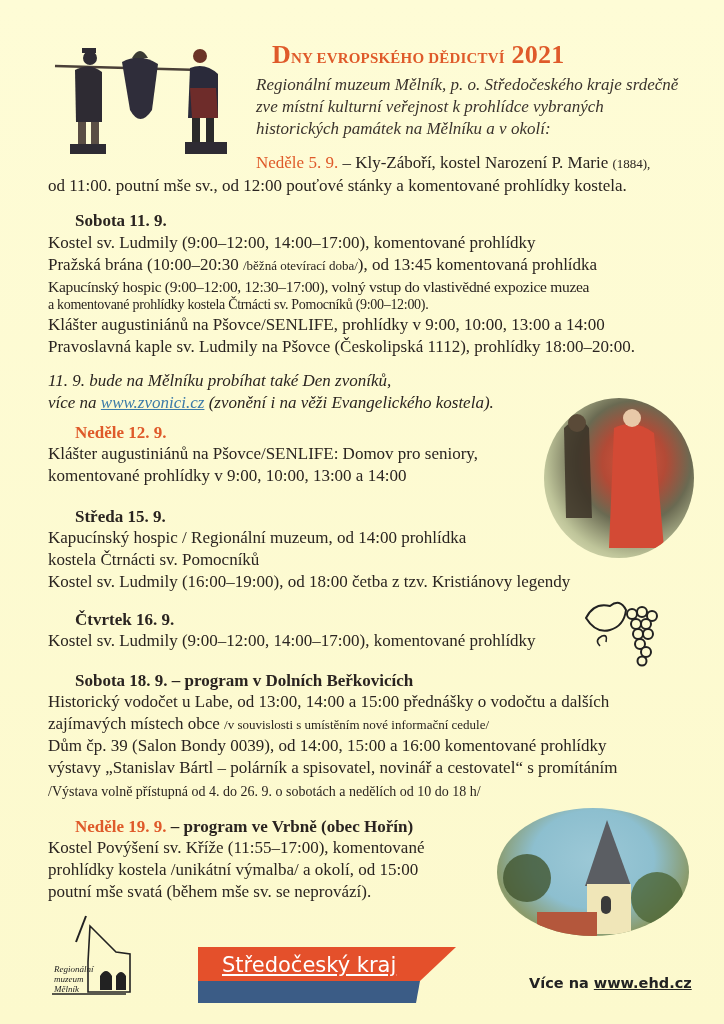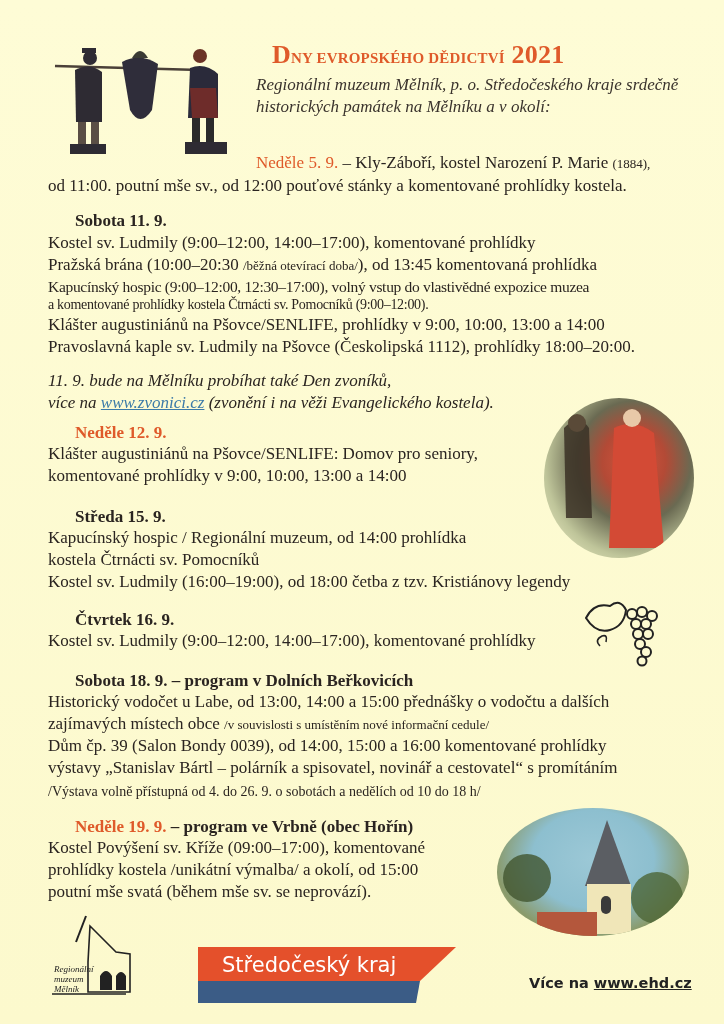--- a/index.html
+++ b/index.html
@@ -24,21 +24,21 @@
   .line { font-size: 17px; line-height: 22.5px; white-space: nowrap; }
   .small { font-size: 13px; }
   .red { color: #df5a2a; font-weight: bold; }
   .head { font-weight: bold; font-size: 17px; line-height: 22px; margin-left: 27px; }
   .it { font-style: italic; text-align: right; }
   .link { color: #3c7aa8; text-decoration: underline; font-style: italic; }
   .img-oval { border-radius: 50%; overflow: hidden; }
   .banner { left: 198px; top: 947px; width: 258px; height: 56px; }
   .banner-text {
     position: absolute; left: 24px; top: 6px;
-    font-family: "DejaVu Sans", sans-serif; color: #fff; font-size: 21px;
+    font-family: "DejaVu Sans", sans-serif; color: #fff; font-size: 21px; text-decoration: underline;
   }
   .vice {
     left: 529px; top: 975px; font-family: "DejaVu Sans", sans-serif; font-weight: bold;
     font-size: 14.5px; color: #222;
   }
   .vice a { color: #222; text-decoration: underline; }
 </style>
 </head>
 <body>
 
@@ -68,20 +68,21 @@
     </g>
   </svg>
 
   <div class="abs title">
     <span>D</span><span class="sc">NY EVROPSKÉHO DĚDICTVÍ</span>
     <span>2021</span>
   </div>
 
   <div class="abs intro">
     <div>Regionální muzeum Mělník, p. o. Středočeského kraje srdečně</div>
+    <div>zve místní kulturní veřejnost k prohlídce vybraných</div>
     <div>historických památek na Mělníku a v okolí:</div>
   </div>
 
   <div class="abs line" style="left:256px;top:152px">
     <span class="red" style="font-weight:normal">Neděle 5. 9.</span><span> – Kly-Záboří, kostel Narození P. Marie </span><span class="small">(1884),</span>
   </div>
   <div class="abs line" style="left:48px;top:175px">od 11:00. poutní mše sv., od 12:00 pouťové stánky a komentované prohlídky kostela.</div>
 
   <div class="abs head" style="left:48px;top:210px">Sobota 11. 9.</div>
   <div class="abs line" style="left:48px;top:232px">Kostel sv. Ludmily (9:00–12:00, 14:00–17:00), komentované prohlídky</div>
@@ -141,21 +142,21 @@
   <div class="abs line" style="left:48px;top:713px">
     <span>zajímavých místech obce </span><span class="small">/v souvislosti s umístěním nové informační cedule/</span>
   </div>
   <div class="abs line" style="left:48px;top:735px">Dům čp. 39 (Salon Bondy 0039), od 14:00, 15:00 a 16:00 komentované prohlídky</div>
   <div class="abs line" style="left:48px;top:757px">výstavy „Stanislav Bártl – polárník a spisovatel, novinář a cestovatel“ s promítáním</div>
   <div class="abs line small" style="left:48px;top:781px;font-size:14px">/Výstava volně přístupná od 4. do 26. 9. o sobotách a nedělích od 10 do 18 h/</div>
 
   <div class="abs head" style="left:48px;top:816px">
     <span class="red">Neděle 19. 9.</span><span> – program ve Vrbně (obec Hořín)</span>
   </div>
-  <div class="abs line" style="left:48px;top:837px">Kostel Povýšení sv. Kříže (09:00–17:00), komentované</div>
+  <div class="abs line" style="left:48px;top:837px">Kostel Povýšení sv. Kříže (11:55–17:00), komentované</div>
   <div class="abs line" style="left:48px;top:859px">prohlídky kostela /unikátní výmalba/ a okolí, od 15:00</div>
   <div class="abs line" style="left:48px;top:881px">poutní mše svatá (během mše sv. se neprovází).</div>
 
   <div class="abs img-oval" style="left:497px;top:808px;width:192px;height:128px;background:radial-gradient(ellipse at 50% 40%, #9cc8d6 0%, #8dbfcf 45%, #8a9a6a 72%, #fdfbd2 100%)">
     <svg width="192" height="128" viewBox="0 0 192 128">
       <polygon points="110,12 88,78 134,78" fill="#5b5e63"></polygon>
       <rect x="90" y="76" width="44" height="50" fill="#f0e6b8"></rect>
       <rect x="104" y="88" width="10" height="18" rx="5" fill="#3a3a3a"></rect>
       <rect x="40" y="104" width="60" height="24" fill="#b4573c"></rect>
       <circle cx="30" cy="70" r="24" fill="#41552e" opacity="0.8"></circle>

